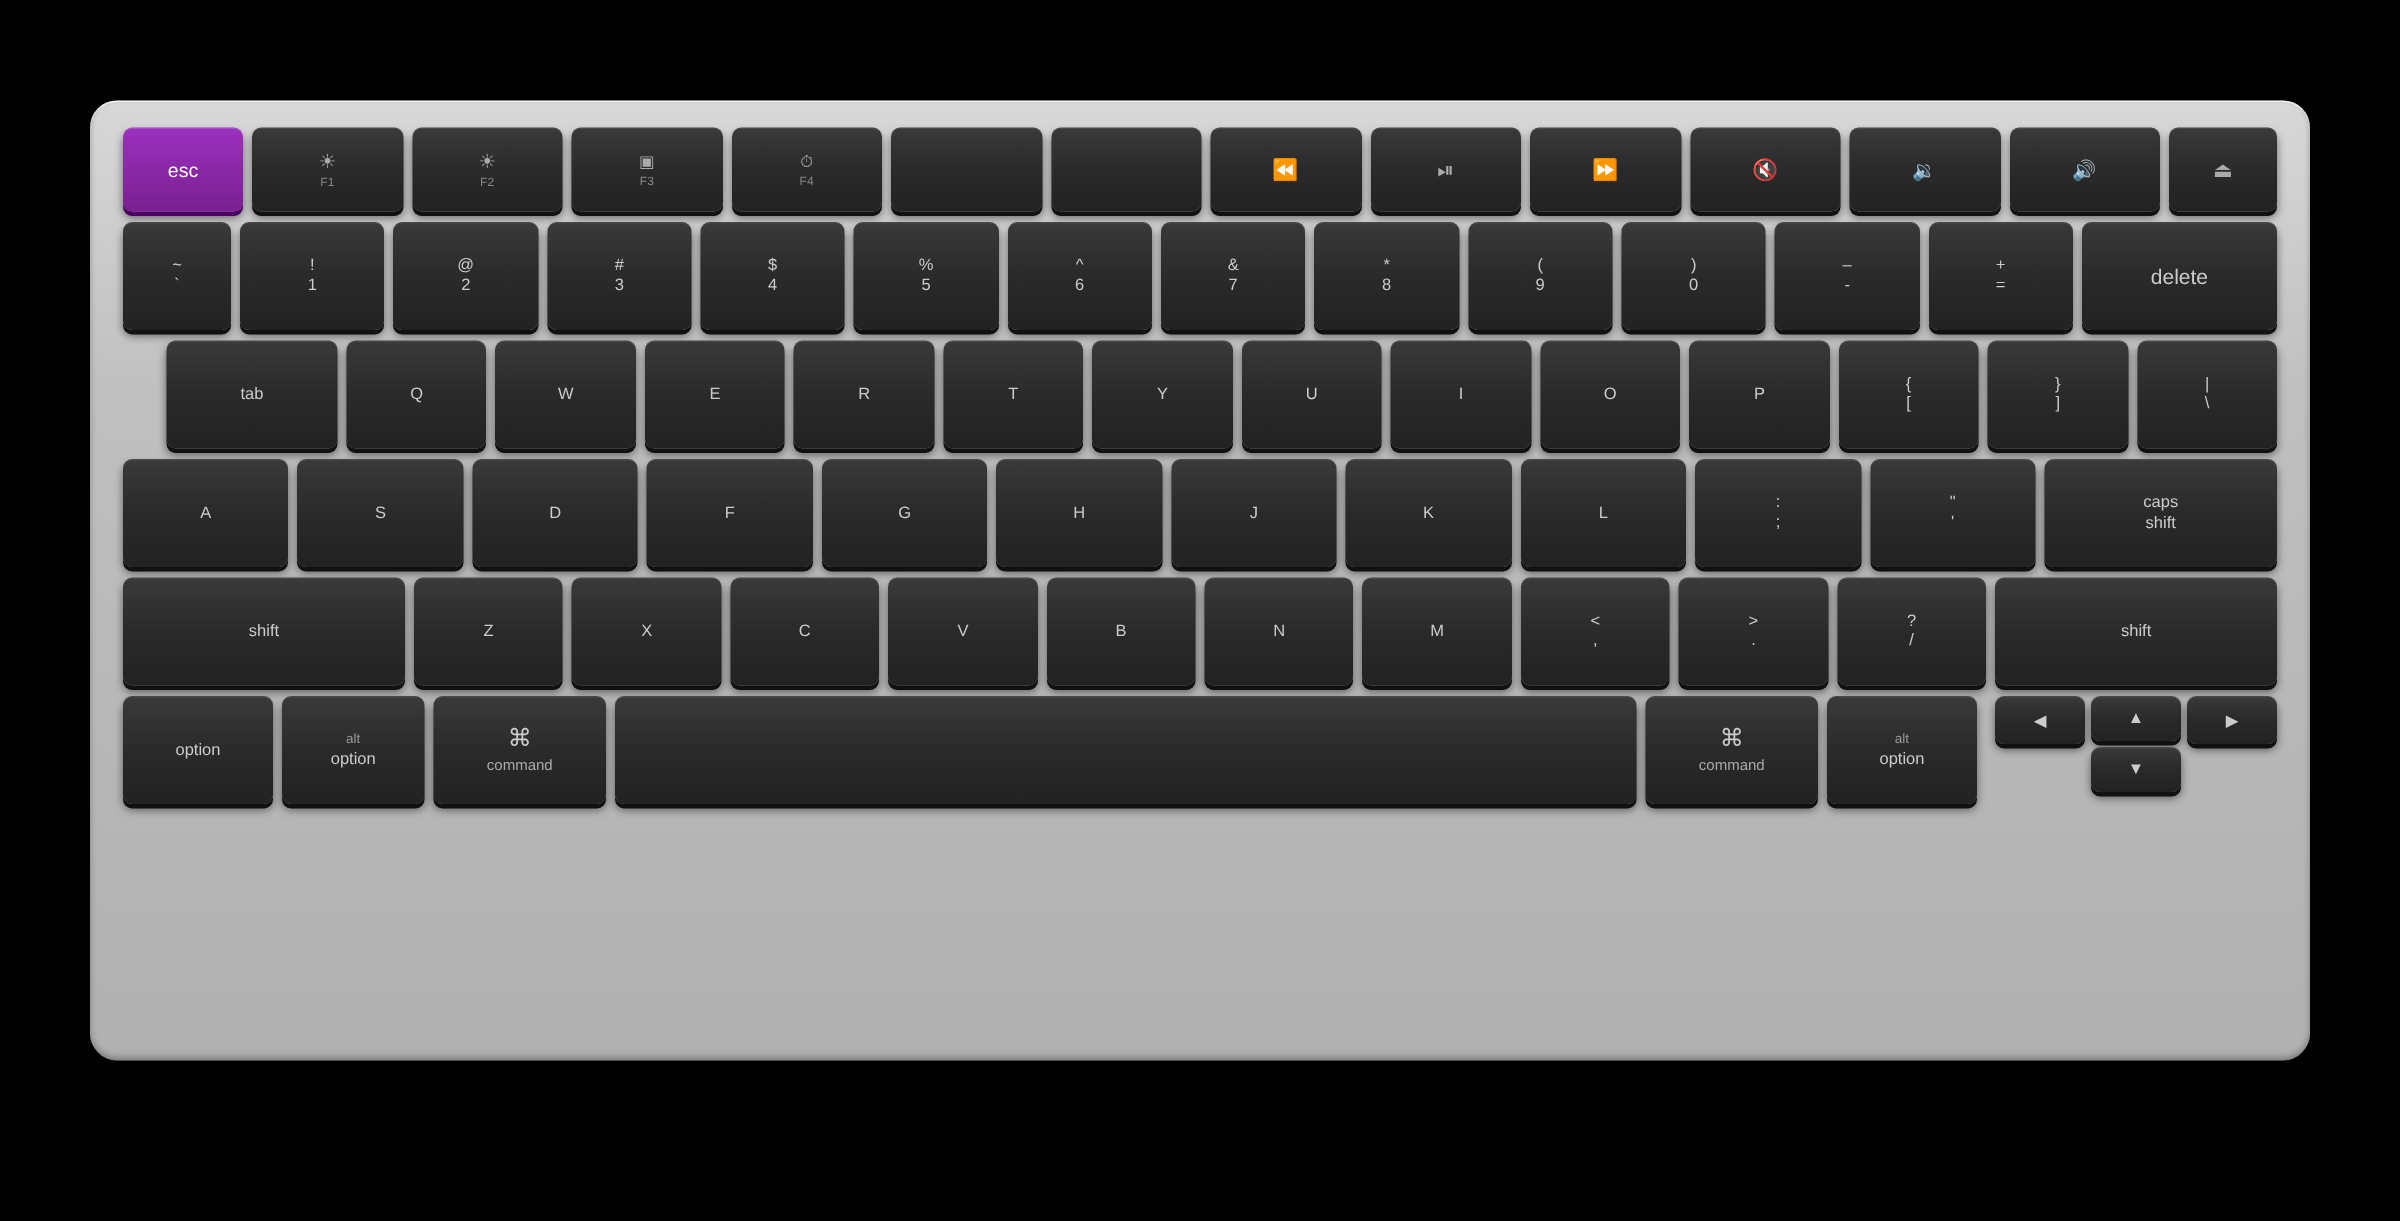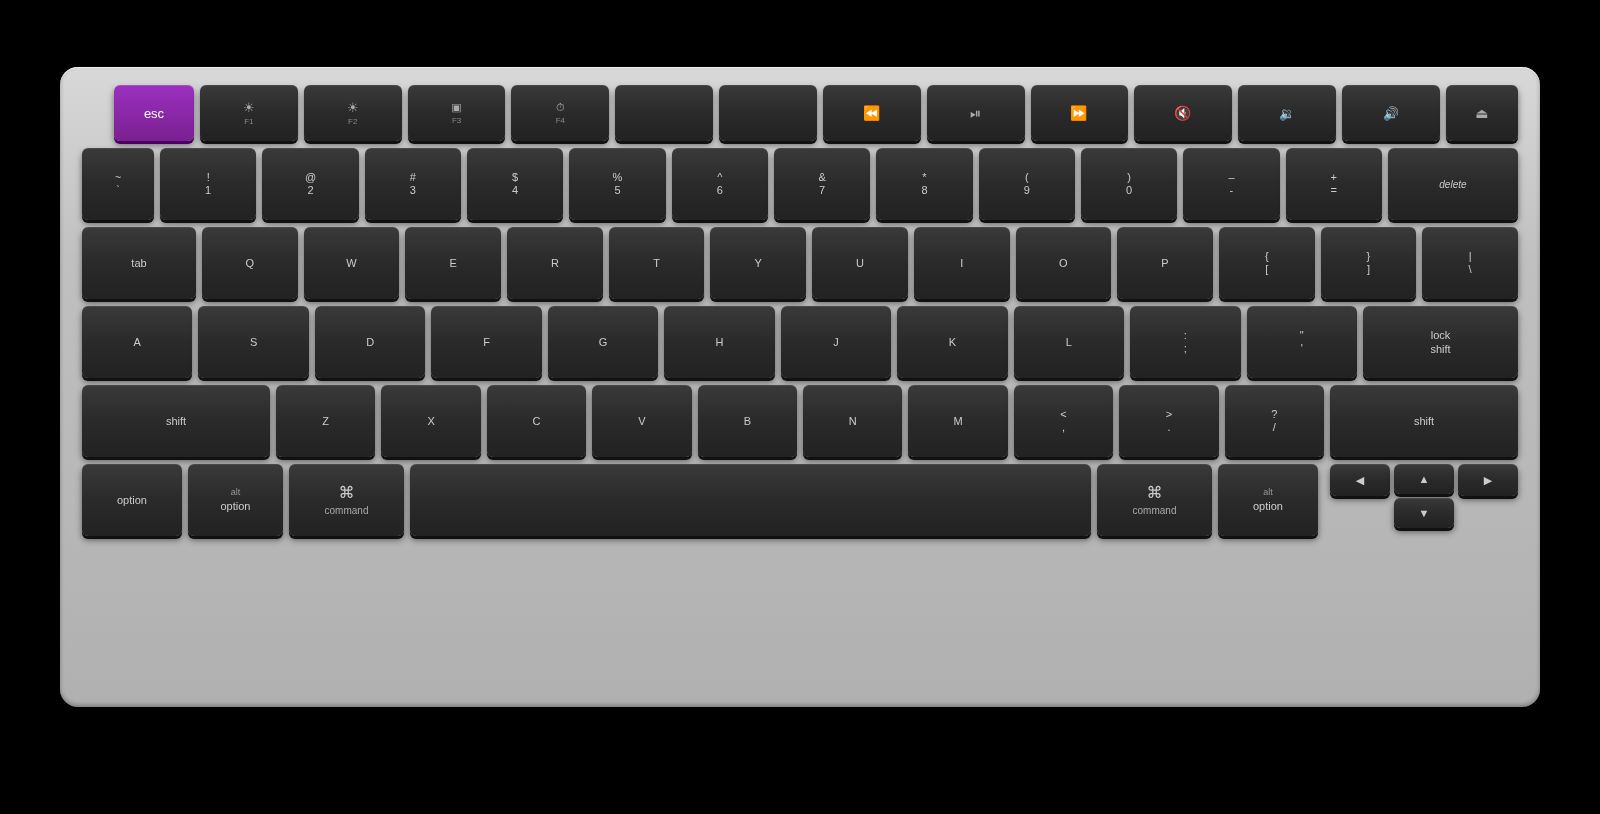--- a/index.html
+++ b/index.html
@@ -80,36 +80,36 @@
       line-height: 1;
     }
 
     
     .key.esc {
       background: linear-gradient(180deg, #9b30c0 0%, #7a2090 100%);
       box-shadow: 0 3px 0 #4a0060, 0 4px 6px rgba(0,0,0,0.5), inset 0 1px 0 rgba(255,255,255,0.15);
       color: #fff;
       font-size: 13px;
     }
-    .key.wide-tab { min-width: 114px; }
+    .key.wide-tab { min-width: 114px; margin-left: 29px; }
     .key.wide-caps { min-width: 130px; }
     .key.wide-shift-l { min-width: 188px; }
     .key.wide-shift-r { min-width: 188px; }
     .key.wide-fn { min-width: 80px; }
     .key.wide-ctrl { min-width: 100px; }
     .key.wide-alt { min-width: 95px; }
     .key.wide-cmd { min-width: 115px; }
     .key.wide-space { flex: 1; }
     .key.wide-cmd-r { min-width: 115px; }
     .key.wide-alt-r { min-width: 100px; }
     .key.wide-enter {
       min-width: 155px;
       font-size: 11px;
     }
-    .key.wide-delete { min-width: 130px; font-size: 10px; font-style: italic; }
+    .key.wide-delete { min-width: 130px; font-size: 14px; }
 
     .key-fn-content {
       display: flex;
       flex-direction: column;
       align-items: center;
       justify-content: center;
       gap: 2px;
     }
 
     .fn-icon {
@@ -148,21 +148,21 @@
       line-height: 1.3;
     }
   </style>
 </head>
 <body>
 
 <div class="keyboard-wrapper">
   <div class="keyboard-body">
 
     <div class="key-row">
-      <div class="key fn-row esc" style="min-width:80px;margin-left:32px;">
+      <div class="key fn-row esc" style="min-width:80px;">
         <span>esc</span>
       </div>
       <div class="key fn-row" style="flex:1;">
         <div class="key-fn-content">
           <span class="fn-icon">☀</span>
           <span class="fn-label">F1</span>
         </div>
       </div>
       <div class="key fn-row" style="flex:1;">
         <div class="key-fn-content">
@@ -380,21 +380,21 @@
         </div>
       </div>
       <div class="key" style="flex:1;">
         <div class="key-double">
           <span class="top">"</span>
           <span class="bottom">'</span>
         </div>
       </div>
       <div class="key wide-enter">
         <div class="key-two-line">
-          <div>lock</div>
+          <div>caps</div>
           <div>shift</div>
         </div>
       </div>
     </div>
 
     <div class="key-row">
       <div class="key wide-shift-l" style="min-width:188px;">
         <span>shift</span>
       </div>
       <div class="key" style="flex:1;">

